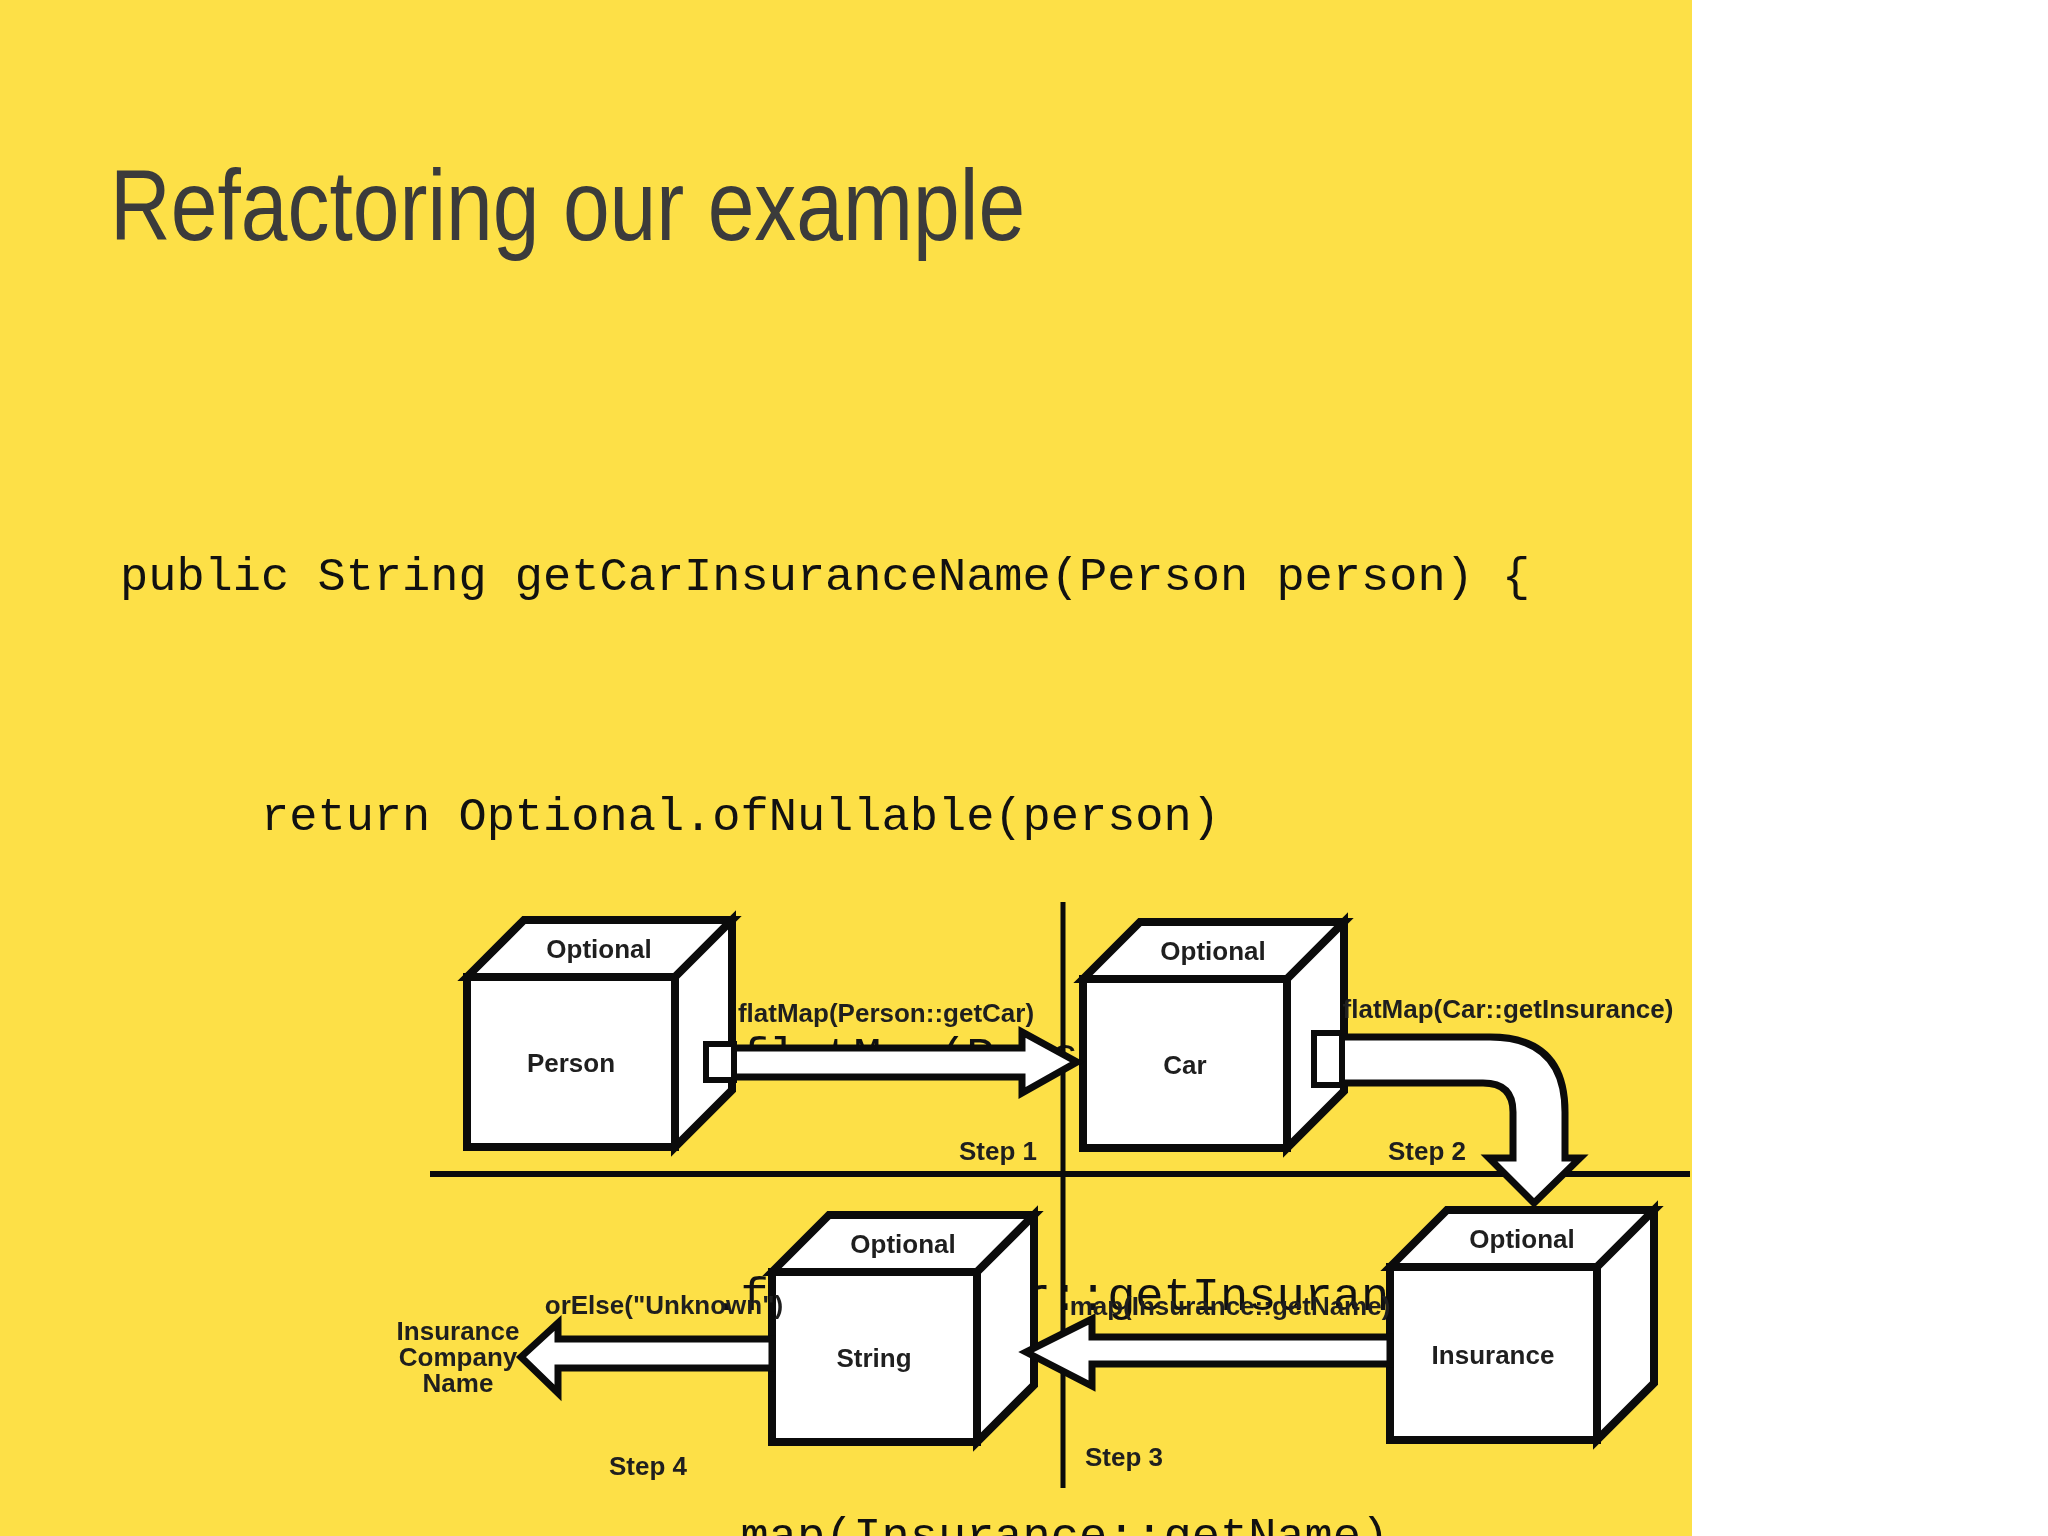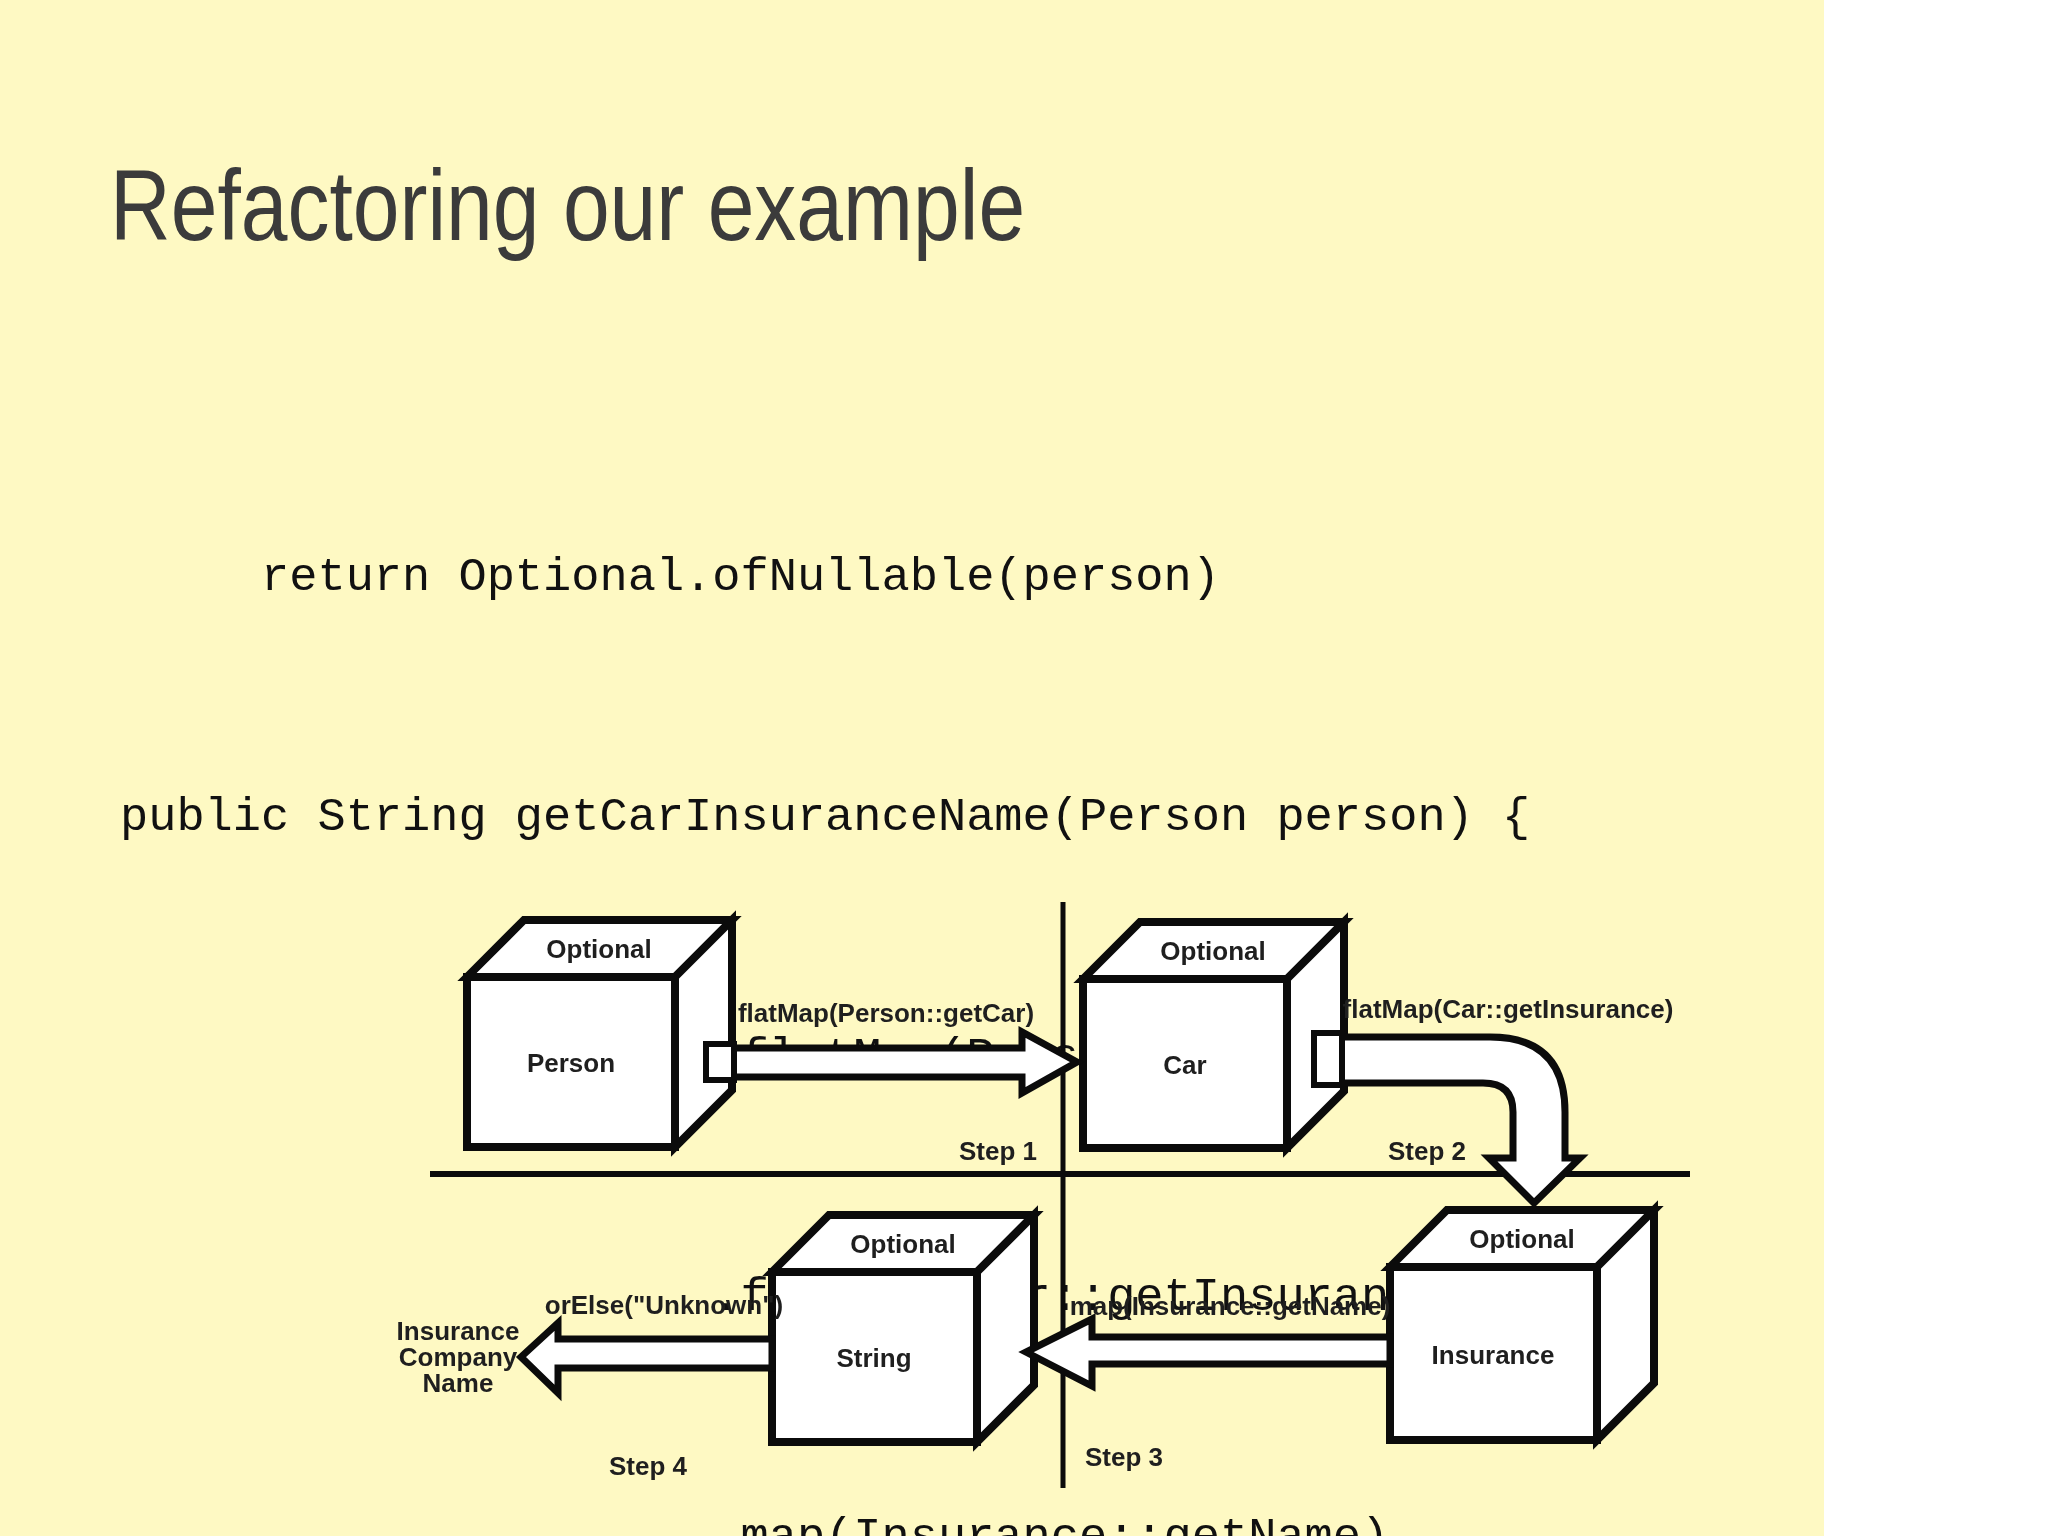--- a/index.html
+++ b/index.html
@@ -1,19 +1,19 @@
 <!DOCTYPE html>
 <html><head>
 <meta charset="utf-8">
 <style>
   html,body{margin:0;padding:0;background:#ffffff;}
   #page{
     position:relative;
-    width:1824px;height:1536px;
-    background:#fef9c3;
+    width:1692px;height:1536px;
+    background:#fde047;
     overflow:hidden;
     font-family:"Liberation Sans", sans-serif;
   }
   #slide-title{
     position:absolute;
     left:110px;top:148px;
     font-size:100px;
     font-weight:400;
     color:#3b3b3b;
     letter-spacing:0px;
@@ -45,22 +45,22 @@
   }
 </style>
 </head>
 <body>
 
 <div id="page">
 
   <div id="slide-title">Refactoring our example</div>
 
   <div id="code-block">
+    <div class="code-line">public String getCarInsuranceName(Person person) {</div>
     <div class="code-line">     return Optional.ofNullable(person)</div>
-    <div class="code-line">public String getCarInsuranceName(Person person) {</div>
     <div class="code-line">                     .flatMap(Person::getCar)</div>
     <div class="code-line">                     .flatMap(Car::getInsurance)</div>
     <div class="code-line">                     .map(Insurance::getName)</div>
     
     
   </div>
 
   <svg id="diagram-svg" width="1460" height="650" viewBox="380 880 1460 650">
 
     <g>

